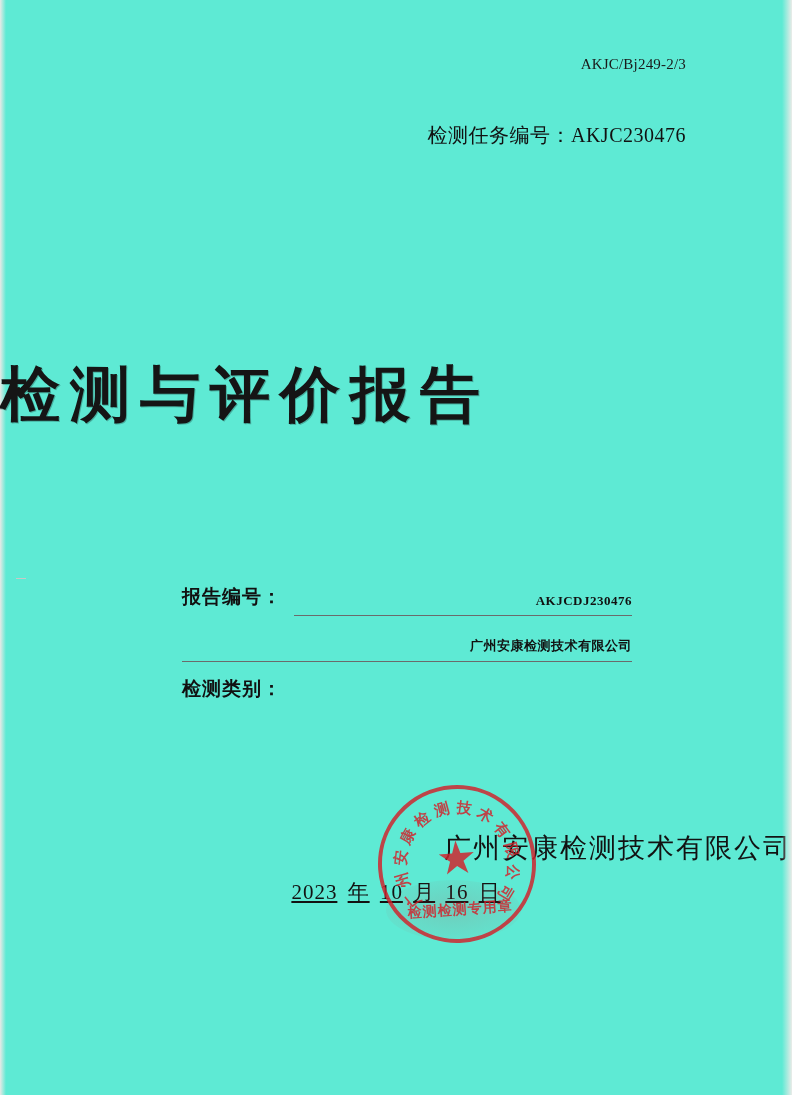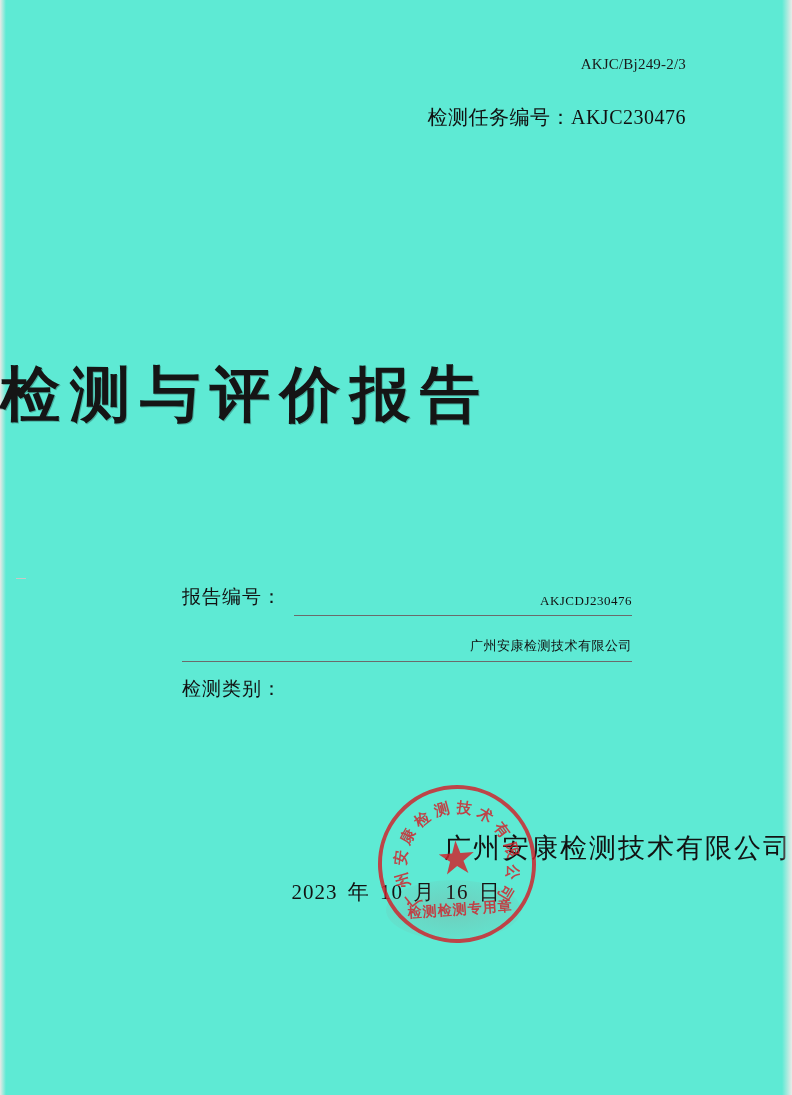--- a/index.html
+++ b/index.html
@@ -46,21 +46,21 @@
     top: 56px;
     right: 106px;
     font-size: 15px;
     letter-spacing: 0.2px;
     color: #1a1a1a;
     white-space: nowrap;
   }
 
   .task-no {
     position: absolute;
-    top: 104px;
+    top: 122px;
     right: 106px;
     font-size: 20px;
     letter-spacing: 0.5px;
     color: #111111;
     white-space: nowrap;
   }
 
   .main-title {
     position: absolute;
     top: 355px;
@@ -72,20 +72,21 @@
     letter-spacing: 10px;
     color: #151515;
     text-shadow: 1px 1px 0 rgba(0,0,0,0.25);
   }
 
   .fields {
     position: absolute;
     top: 570px;
     left: 182px;
     width: 450px;
+    font-weight: bold;
   }
   .field-row {
     display: flex;
     align-items: flex-end;
     height: 46px;
   }
   .field-label {
     width: 112px;
     font-size: 19px;
     letter-spacing: 1px;
@@ -117,21 +118,21 @@
   .date-line {
     position: absolute;
     top: 878px;
     left: 0;
     width: 100%;
     text-align: center;
     font-size: 21px;
     letter-spacing: 1px;
     color: #121212;
   }
-  .date-line span { margin: 0 2px; }
+  .date-line span { margin: 0 2px; text-decoration: underline; }
 
   
   .seal {
     position: absolute;
     left: 378px;
     top: 785px;
     width: 150px;
     height: 150px;
     border-radius: 50%;
     border: 4px solid #d3202a;

